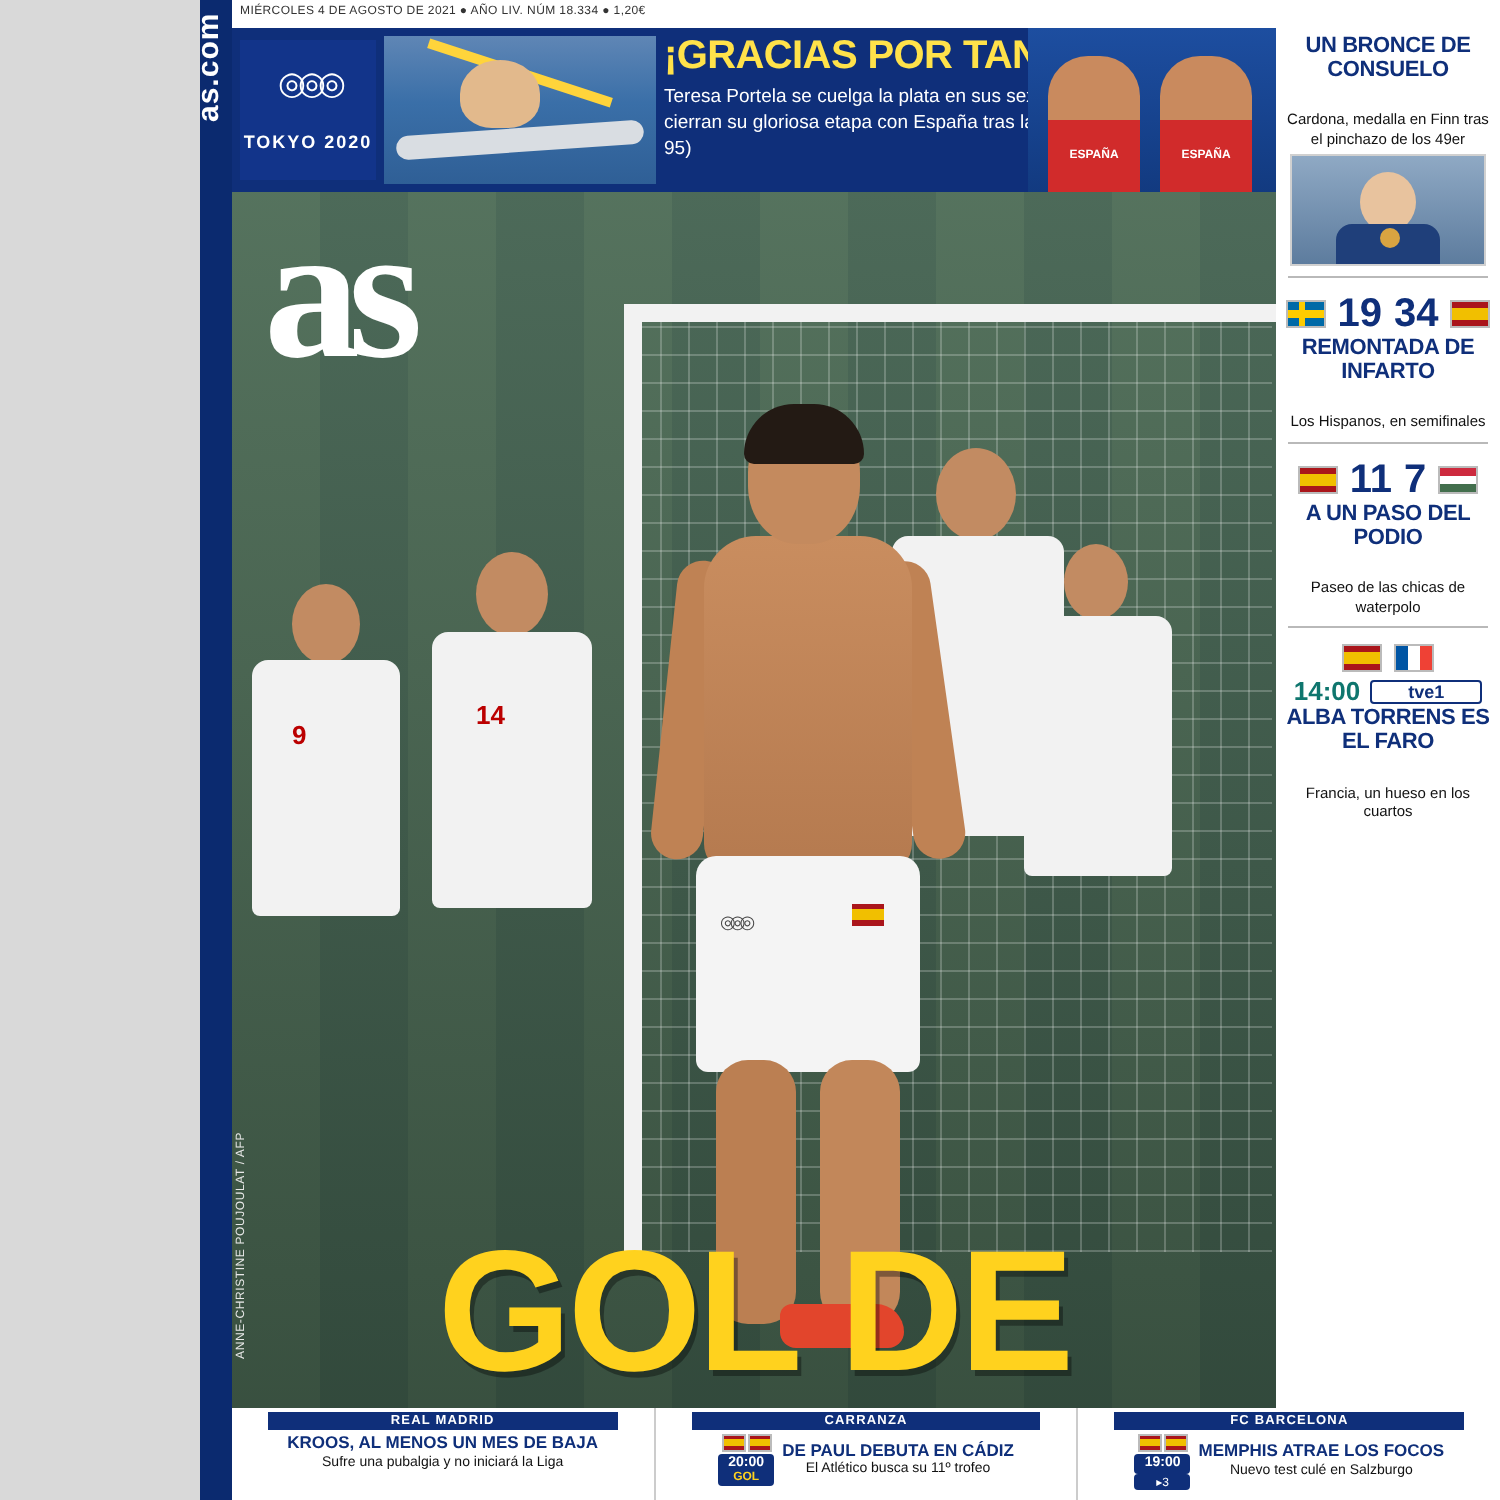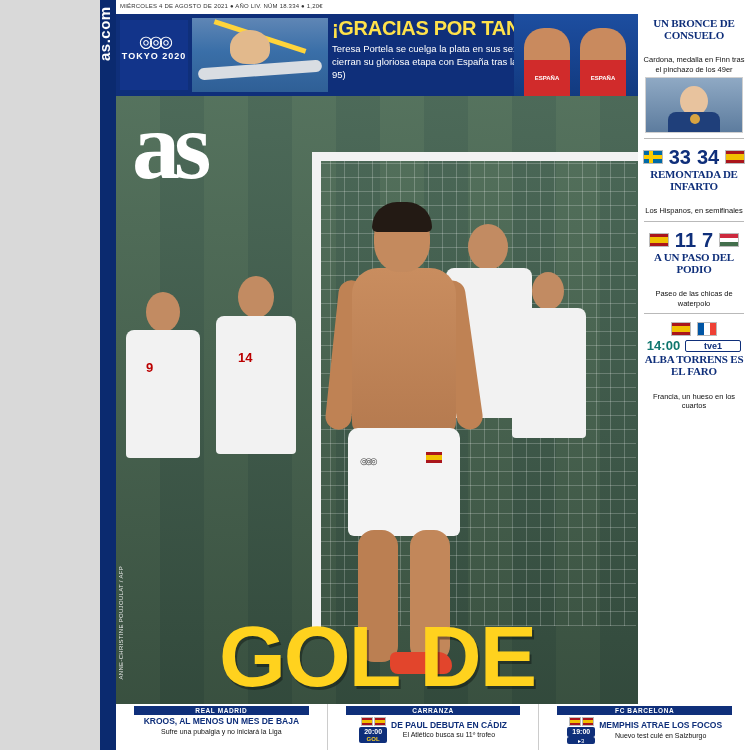--- a/index.html
+++ b/index.html
@@ -102,21 +102,21 @@
     color: #fff;
     text-align: center;
   }
   .tokyo-rings {
     margin-top: 12px;
     font-size: 16px;
     letter-spacing: -4px;
     color: #ffffff;
   }
   .tokyo-text {
-    margin-top: 0;
+    margin-top: 14px;
     font-size: 9px;
     font-weight: bold;
     letter-spacing: 1px;
   }
   .kayak-photo {
     position: absolute;
     left: 76px;
     top: 4px;
     width: 136px;
     height: 74px;
@@ -218,21 +218,20 @@
     height: 690px;
     background: #ffffff;
   }
   .rail-block { padding: 3px 4px 2px 4px; text-align: center; }
   .rail-title {
     color: #0f2f7a;
     font-weight: bold;
     font-size: 11px;
     line-height: 1.1;
     letter-spacing: -0.2px;
-    font-family: Liberation Serif, serif;
   }
   .rail-body {
     font-size: 7.5px;
     line-height: 1.3;
     color: #111;
     margin-top: 14px;
   }
   .rail-sep {
     height: 1px;
     background: #b9b9b9;
@@ -617,21 +616,21 @@
           <div class="torso"></div>
           <div class="medal"></div>
         </div>
       </div>
 
       <div class="rail-sep"></div>
 
       <div class="rail-block">
         <div class="score-row">
           <span class="flag flag-se"></span>
-          <span class="score-num">33</span>
+          <span class="score-num">19</span>
           <span class="score-num">34</span>
           <span class="flag flag-es"></span>
         </div>
         <div class="rail-title">REMONTADA DE INFARTO</div>
         <div class="rail-body">Los Hispanos, en semifinales</div>
       </div>
 
       <div class="rail-sep"></div>
 
       <div class="rail-block">

